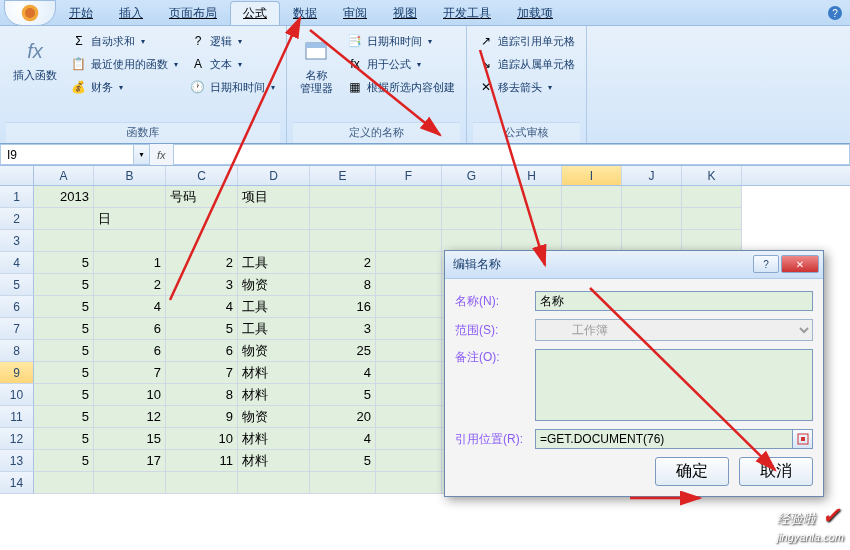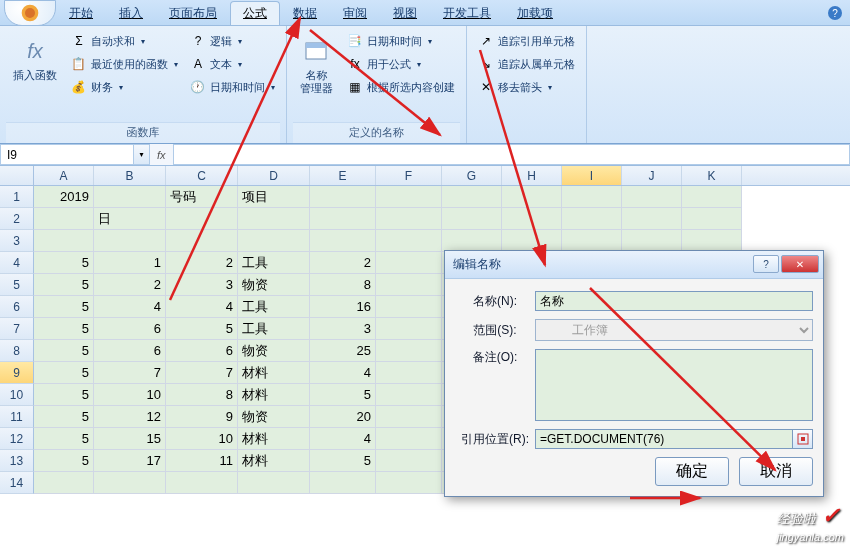--- a/index.html
+++ b/index.html
@@ -51,21 +51,21 @@
 .colcell.sel { background: linear-gradient(#ffe9a4,#fdd67a); }
 
 
 .dialog { position: absolute; left: 444px; top: 250px; width: 380px; background: #f4f4f4; border: 1px solid #6b8ab0; box-shadow: 3px 3px 10px rgba(0,0,0,0.4); }
 .dlg-title { background: linear-gradient(#e9f2fc,#cce0f7); height: 28px; display: flex; align-items: center; padding: 0 8px; font-size: 12px; color: #1a3e6e; border-bottom: 1px solid #b0cbe8; position: relative; }
 .dlg-title .wbtns { position: absolute; right: 4px; top: 4px; display: flex; gap: 2px; }
 .wbtn { width: 26px; height: 18px; border: 1px solid #8ba9cd; background: linear-gradient(#f8fbff,#d6e6f7); border-radius: 2px; display: flex; align-items: center; justify-content: center; font-size: 10px; color: #2a4a72; cursor: pointer; }
 .wbtn.close { background: linear-gradient(#e88,#c33); color: #fff; width: 38px; }
 .dlg-body { padding: 12px 10px 10px; }
 .dlg-row { display: flex; align-items: center; margin-bottom: 8px; font-size: 12px; }
-.dlg-row label { width: 80px; color: #0f172a; text-align: center; }
+.dlg-row label { width: 80px; color: #8b5cf6; }
 .dlg-row input, .dlg-row select, .dlg-row textarea { flex: 1; border: 1px solid #7a9ac0; background: #e1efdf; padding: 2px 4px; font-size: 12px; font-family: inherit; }
 .dlg-row textarea { height: 72px; resize: none; }
 .dlg-row select { background: #eee; color: #777; padding-left: 32px; }
 .ref-wrap { display: flex; flex: 1; }
 .ref-wrap input { flex: 1; }
 .ref-btn { width: 20px; border: 1px solid #7a9ac0; border-left: none; background: linear-gradient(#f8fbff,#d6e6f7); display: flex; align-items: center; justify-content: center; cursor: pointer; }
 .dlg-btns { display: flex; justify-content: flex-end; gap: 10px; margin-top: 8px; }
 .dlg-btns button { padding: 3px 20px; font-size: 16px; border: 1px solid #7a9ac0; background: linear-gradient(#fefefe,#e2ecf7); border-radius: 3px; cursor: pointer; }
 
 
@@ -186,20 +186,21 @@
             <span class="ic">↘</span>
             <span class="txt">追踪从属单元格</span>
           </div>
         <div class="row-btn">
             <span class="ic">✕</span>
             <span class="txt">移去箭头</span>
             <span class="drop">▾</span>
           </div>
       </div>
     </div>
+    <div class="group-label">公式审核</div>
   </div>
 </div>
 
 <div class="fbar">
   <div class="namebox">
     <span>I9</span>
     <div class="dd">▾</div>
   </div>
   <div class="fx-btns">
     <span>fx</span>
@@ -220,21 +221,21 @@
         <div class="colcell" style="width: 60px;">G</div>
         <div class="colcell" style="width: 60px;">H</div>
         <div class="colcell sel" style="width: 60px;">I</div>
         <div class="colcell" style="width: 60px;">J</div>
         <div class="colcell" style="width: 60px;">K</div>
       </div>
   </div>
   <div class="rows" id="gridrows">
       <div class="row">
         <div class="rownum">1</div>
-        <div class="cell r" style="width: 60px;">2019</div>
+        <div class="cell r" style="width: 60px;">2013</div>
         <div class="cell c" style="width: 72px;"></div>
         <div class="cell" style="width: 72px;">号码</div>
         <div class="cell" style="width: 72px;">项目</div>
         <div class="cell" style="width: 66px;"></div>
         <div class="cell" style="width: 66px;"></div>
         <div class="cell" style="width: 60px;"></div>
         <div class="cell" style="width: 60px;"></div>
         <div class="cell" style="width: 60px;"></div>
         <div class="cell" style="width: 60px;"></div>
         <div class="cell" style="width: 60px;"></div>

